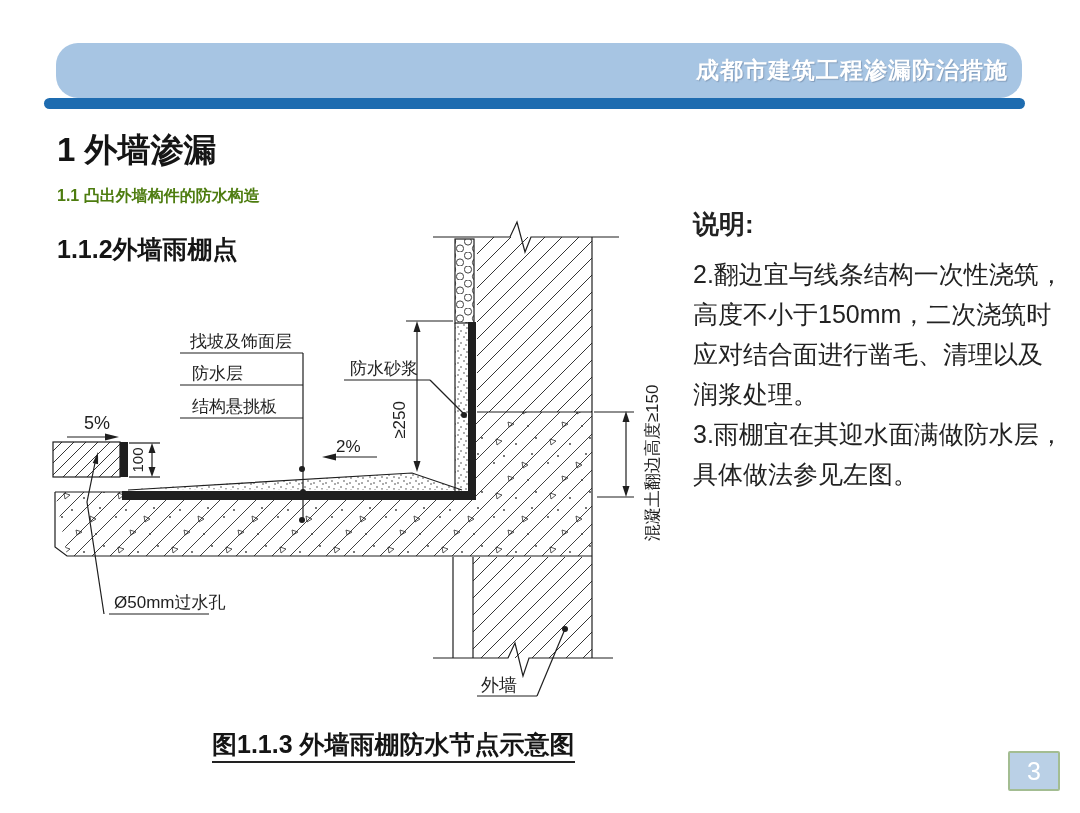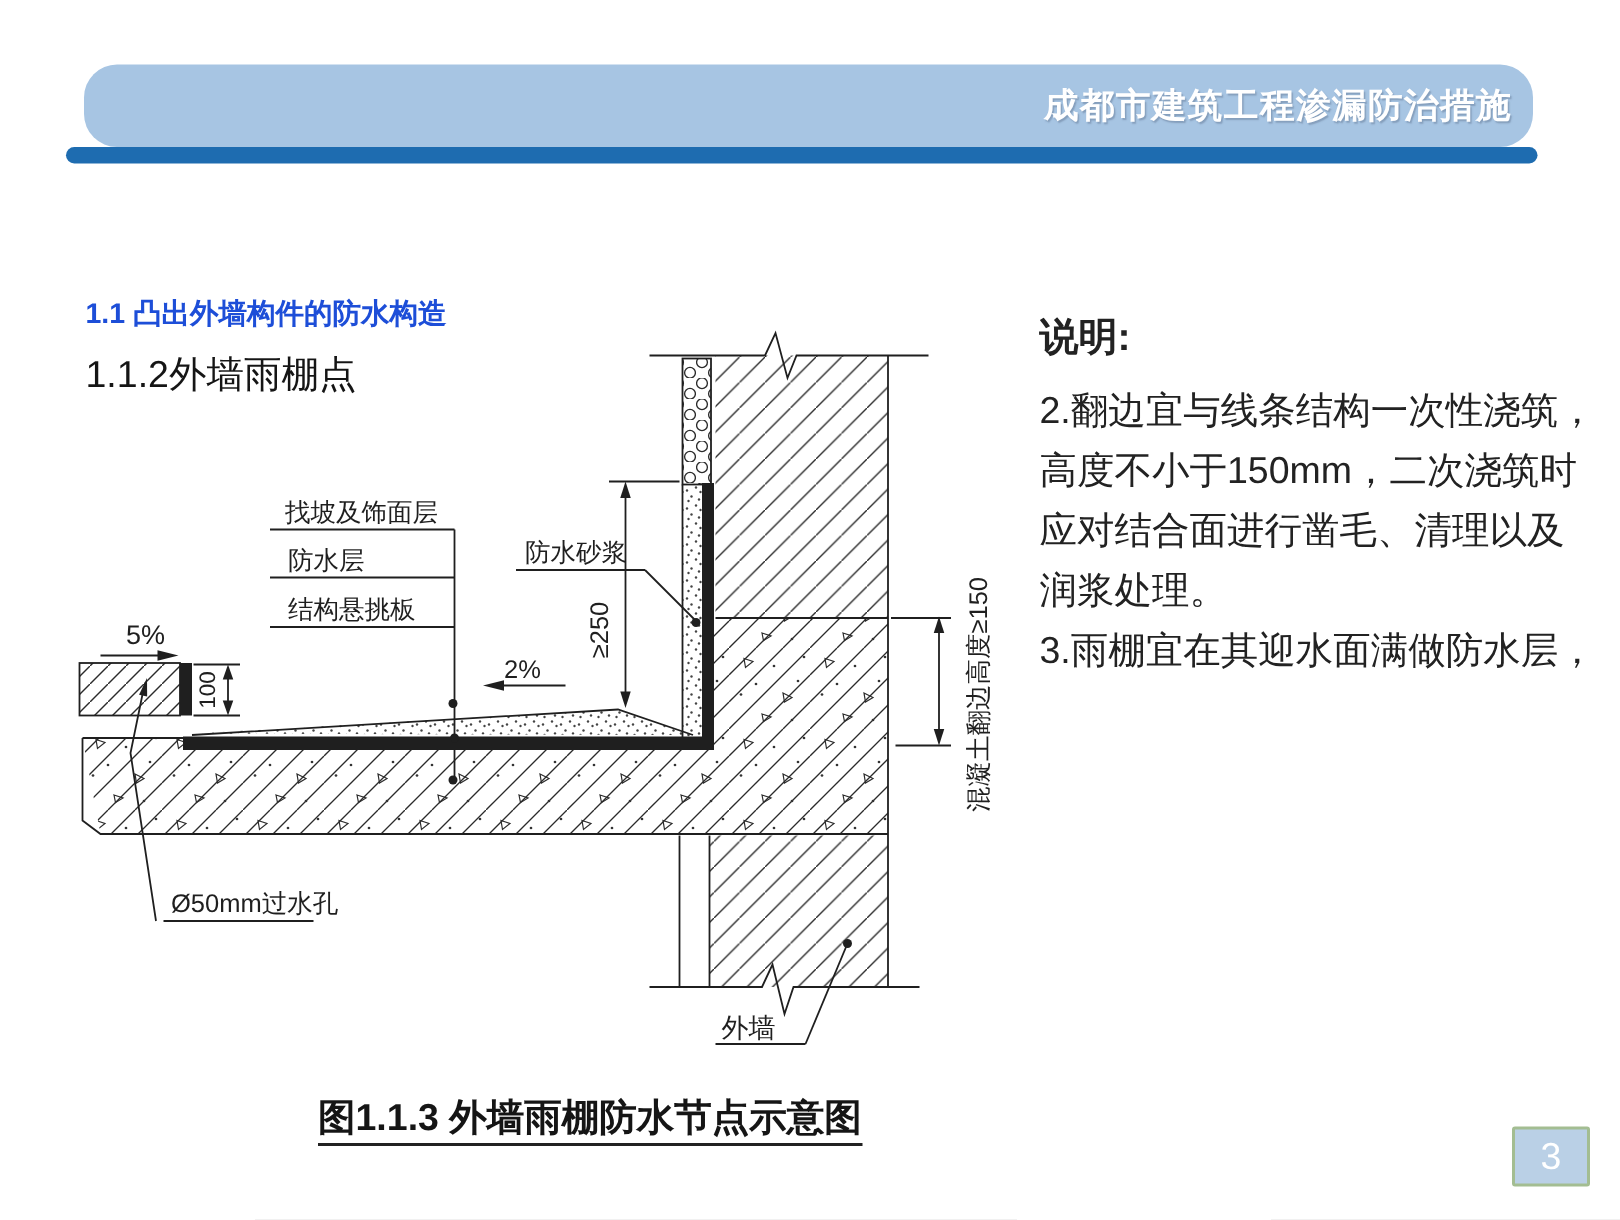--- a/index.html
+++ b/index.html
@@ -12,22 +12,22 @@
     left:56px;top:43px;width:966px;height:55px;background:#a7c5e3;
     display:flex;align-items:center;justify-content:flex-end;
     padding-right:14px;box-sizing:border-box;
   }
   .header-title{
     color:#ffffff;font-size:23px;font-weight:bold;letter-spacing:1px;
     text-shadow:1px 1px 1px rgba(90,110,140,.45);
   }
   .header-stripe{left:44px;top:98px;width:981px;height:11px;background:#1e6cb0;}
   .h1{left:57px;top:128px;font-size:33px;font-weight:bold;color:#151515;}
-  .h2{left:57px;top:196px;font-size:19px;font-weight:bold;color:#1d4ed8;}
-  .h3{left:57px;top:233px;font-size:25px;font-weight:normal;color:#151515;}
+  .h2{left:57px;top:186px;font-size:16px;font-weight:bold;color:#4d7c0f;}
+  .h3{left:57px;top:233px;font-size:25px;font-weight:bold;color:#151515;}
   .notes{left:693px;top:207px;width:362px;color:#222222;}
   .notes-title{font-size:26px;font-weight:bold;margin-bottom:12px;}
   .note-line{font-size:25px;line-height:40px;white-space:nowrap;}
   .caption-wrap{left:212px;top:696px;margin-top:32px;}
   .caption{
     font-size:25px;font-weight:600;color:#151515;
     border-bottom:2px solid #222;padding-bottom:3px;white-space:nowrap;
   }
   .page-badge{
     left:1008px;top:751px;width:52px;height:40px;background:#bad0e6;
@@ -41,30 +41,32 @@
 </head>
 <body>
 
 <div class="slide">
 
   <div class="abs header-bar">
     <span class="header-title">成都市建筑工程渗漏防治措施</span>
   </div>
   <div class="abs header-stripe"></div>
 
+  <div class="abs h1">1 外墙渗漏</div>
   <div class="abs h2">1.1 凸出外墙构件的防水构造</div>
   <div class="abs h3">1.1.2外墙雨棚点</div>
 
   <div class="abs notes">
     <div class="notes-title">说明:</div>
     <div class="note-line">2.翻边宜与线条结构一次性浇筑，</div>
     <div class="note-line">高度不小于150mm，二次浇筑时</div>
     <div class="note-line">应对结合面进行凿毛、清理以及</div>
     <div class="note-line">润浆处理。</div>
     <div class="note-line">3.雨棚宜在其迎水面满做防水层，</div>
+    <div class="note-line">具体做法参见左图。</div>
   </div>
 
   <svg width="1080" height="813" viewBox="0 0 1080 813">
     <defs>
       <pattern id="hM" patternUnits="userSpaceOnUse" width="17" height="17">
         <path d="M0,17 L17,0" stroke="#2b2b2b" stroke-width="0.95" fill="none"></path>
       </pattern>
       <pattern id="hB" patternUnits="userSpaceOnUse" width="12" height="12">
         <path d="M0,12 L12,0" stroke="#2b2b2b" stroke-width="0.95" fill="none"></path>
       </pattern>

